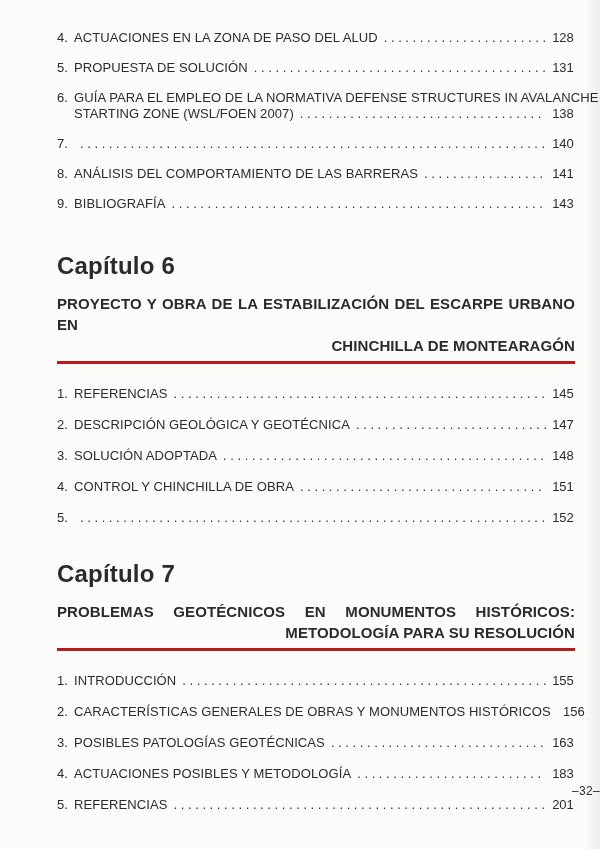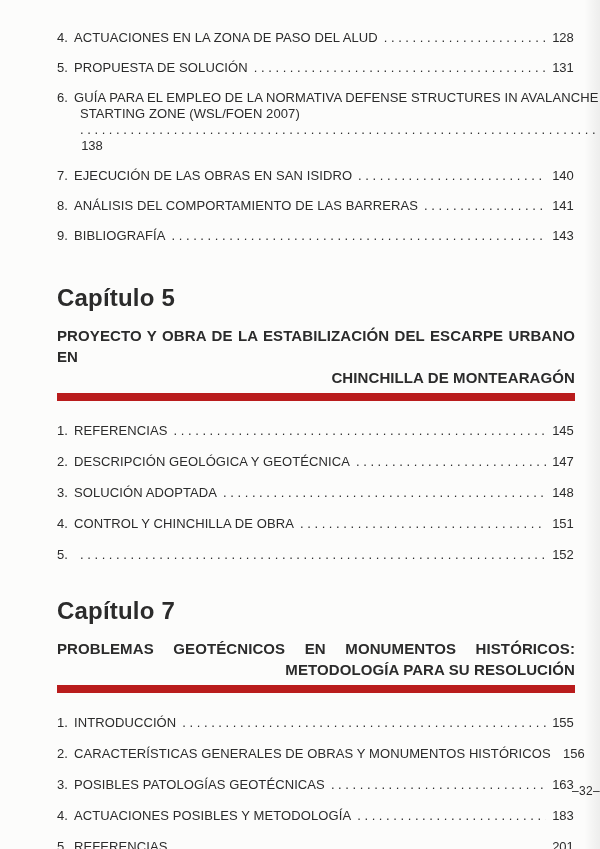--- a/index.html
+++ b/index.html
@@ -42,30 +42,30 @@
     margin: 0 5px 0 6px;
     color: #2e2e2e;
   }
   .leader::after {
     content: "..........................................................................................................................";
     letter-spacing: 3.6px; font-size: 13px;
   }
   .pg { flex: 0 0 auto; min-width: 24px; text-align: center; }
   .row-multi { align-items: flex-start; }
   .row-multi .wrap { flex: 1 1 auto; min-width: 0; }
-  .row-multi .line2 { display: flex; align-items: baseline; flex-direction: column; }
+  .row-multi .line2 { display: flex; align-items: baseline; }
   
   .chapter-title {
     font-size: 24px; font-weight: bold; letter-spacing: 0.2px;
     margin: 40px 0 13px 0;
   }
   .chapter-subtitle {
     font-size: 15px; font-weight: bold; line-height: 21px;
     letter-spacing: 0.1px;
-    border-bottom: 8px solid #b91c1c;
+    border-bottom: 3px solid #b91c1c;
     padding-bottom: 5px;
     margin-bottom: 22px;
   }
   .chapter-subtitle .l1 { text-align: justify; text-align-last: justify; }
   .chapter-subtitle .l2 { text-align: right; }
   .ch-entries .row { margin-bottom: 15px; }
   
   .footer {
     position: absolute; left: 0; right: 0; top: 784px;
     text-align: right; font-size: 12px; letter-spacing: 0.3px;
@@ -96,40 +96,39 @@
         <div class="lbl">GUÍA PARA EL EMPLEO DE LA NORMATIVA DEFENSE STRUCTURES IN AVALANCHE</div>
         <div class="line2">
           <span class="lbl">STARTING ZONE (WSL/FOEN 2007)</span>
           <span class="leader"></span>
           <span class="pg">138</span>
         </div>
       </div>
     </div>
     <div class="row">
       <span class="num">7.</span>
-      <span class="lbl">EJECUCIÓN DE LAS OBRAS EN SAN ISIDRO</span>
       <span class="leader"></span>
       <span class="pg">140</span>
     </div>
     <div class="row">
       <span class="num">8.</span>
       <span class="lbl">ANÁLISIS DEL COMPORTAMIENTO DE LAS BARRERAS</span>
       <span class="leader"></span>
       <span class="pg">141</span>
     </div>
     <div class="row">
       <span class="num">9.</span>
       <span class="lbl">BIBLIOGRAFÍA</span>
       <span class="leader"></span>
       <span class="pg">143</span>
     </div>
   </div>
 
   <div>
-    <div class="chapter-title">Capítulo 5</div>
+    <div class="chapter-title">Capítulo 6</div>
     <div class="chapter-subtitle">
       <div class="l1">PROYECTO Y OBRA DE LA ESTABILIZACIÓN DEL ESCARPE URBANO EN</div>
       <div class="l2">CHINCHILLA DE MONTEARAGÓN</div>
     </div>
     <div class="toc ch-entries">
       <div class="row">
         <span class="num">1.</span>
         <span class="lbl">REFERENCIAS</span>
         <span class="leader"></span>
         <span class="pg">145</span>

